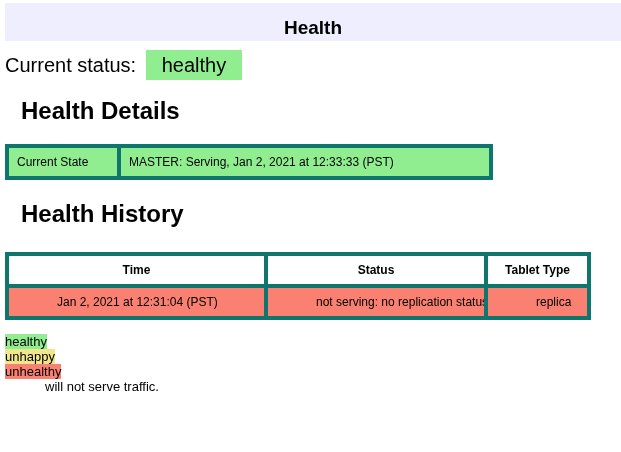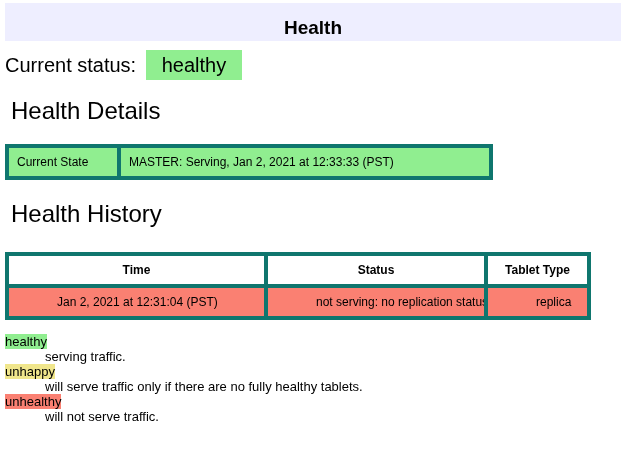--- a/index.html
+++ b/index.html
@@ -23,22 +23,22 @@
     margin: 13px 15px 0 0;
     font-size: 20px;
   }
   .status-badge {
     padding: 4px 16px;
     margin-left: 4px;
   }
   .bg-healthy   { background: var(--healthy,   #90EE90); }
   h2 {
     font-size: 24px;
-    font-weight: normal;
-    margin: 20px 0 19px 6px;
+    font-weight: bold;
+    margin: 20px 0 19px 16px;
   }
   table {
     border-collapse: collapse;
     table-layout: fixed;
   }
   td, th {
     box-sizing: border-box;
     border: 4px solid #0f766e;
     padding: 7px 8px;
     font-size: 12px;
@@ -106,18 +106,16 @@
     <tr class="unhealthy">
       <td>Jan 2, 2021 at 12:31:04 (PST)</td>
       <td>not serving: no replication status</td>
       <td>replica</td>
     </tr>
   </tbody>
 </table>
 
 <dl>
   <dt class="healthy">healthy</dt>
-  <dd>serving traffic.</dd>
   <dt class="unhappy">unhappy</dt>
-  <dd>will serve traffic only if there are no fully healthy tablets.</dd>
   <dt class="unhealthy">unhealthy</dt>
   <dd>will not serve traffic.</dd>
 </dl>
 
 </body></html>

